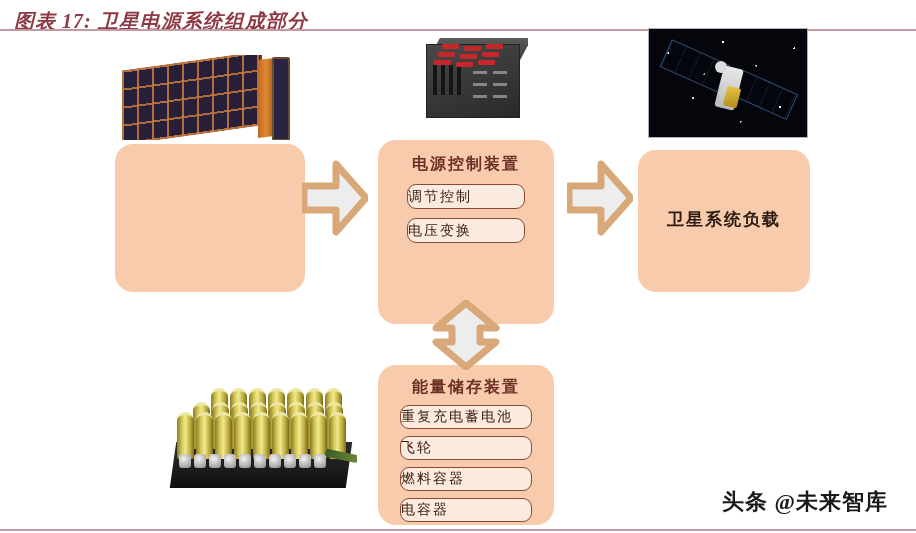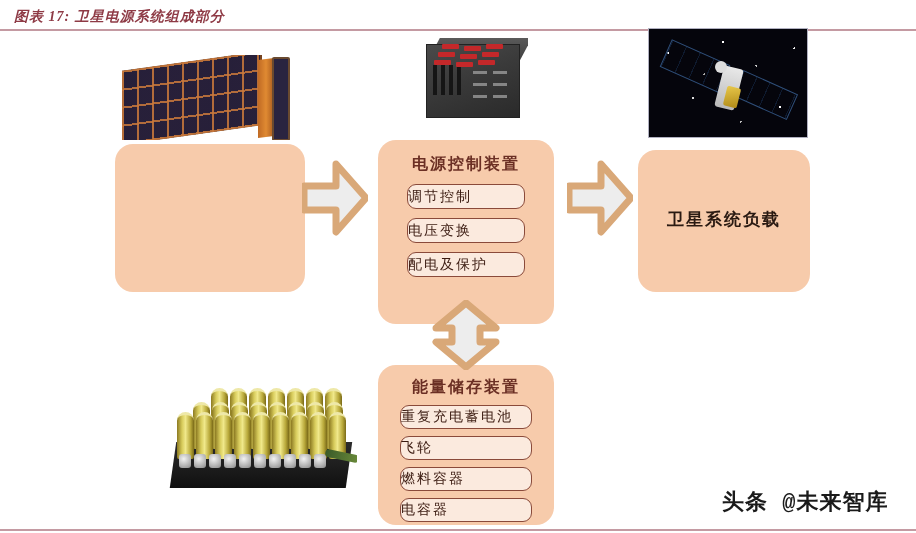--- a/index.html
+++ b/index.html
@@ -16,21 +16,21 @@
     height: 533px;
     background: #ffffff;
     overflow: hidden;
   }
 
   
   #figure-title {
     position: absolute;
     left: 14px;
     top: 8px;
-    font-size: 14px;
+    font-size: 20px;
     font-weight: bold;
     font-style: italic;
     color: #8e3a45;
     letter-spacing: 1px;
     white-space: nowrap;
   }
   #title-rule {
     position: absolute;
     left: 0px;
     top: 29px;
@@ -376,21 +376,21 @@
   
   #watermark {
     position: absolute;
     left: 722px;
     top: 487px;
     font-size: 22px;
     font-weight: bold;
     color: #1a1a1a;
     letter-spacing: 1px;
     white-space: nowrap;
-    font-family: Liberation Mono, monospace;
+    font-family: Liberation Serif, serif;
   }
 </style>
 </head>
 <body>
 
 <div id="page">
 
   <div id="figure-title">图表 17: 卫星电源系统组成部分</div>
   <div id="title-rule"></div>
 
@@ -486,21 +486,20 @@
     <div class="bat-wire"></div>
   </div>
 
   <div class="node-box" id="node-generation">
   </div>
 
   <div class="node-box" id="node-control">
     <div class="node-title">电源控制装置</div>
     <div class="pill">调节控制</div>
     <div class="pill">电压变换</div>
-    <div class="pill">配电及保护</div>
   </div>
 
   <div class="node-box" id="node-load">
     <div class="node-title dark">卫星系统负载</div>
   </div>
 
   <div class="node-box" id="node-storage">
     <div class="node-title">能量储存装置</div>
     <div class="pill">重复充电蓄电池</div>
     <div class="pill">飞轮</div>

